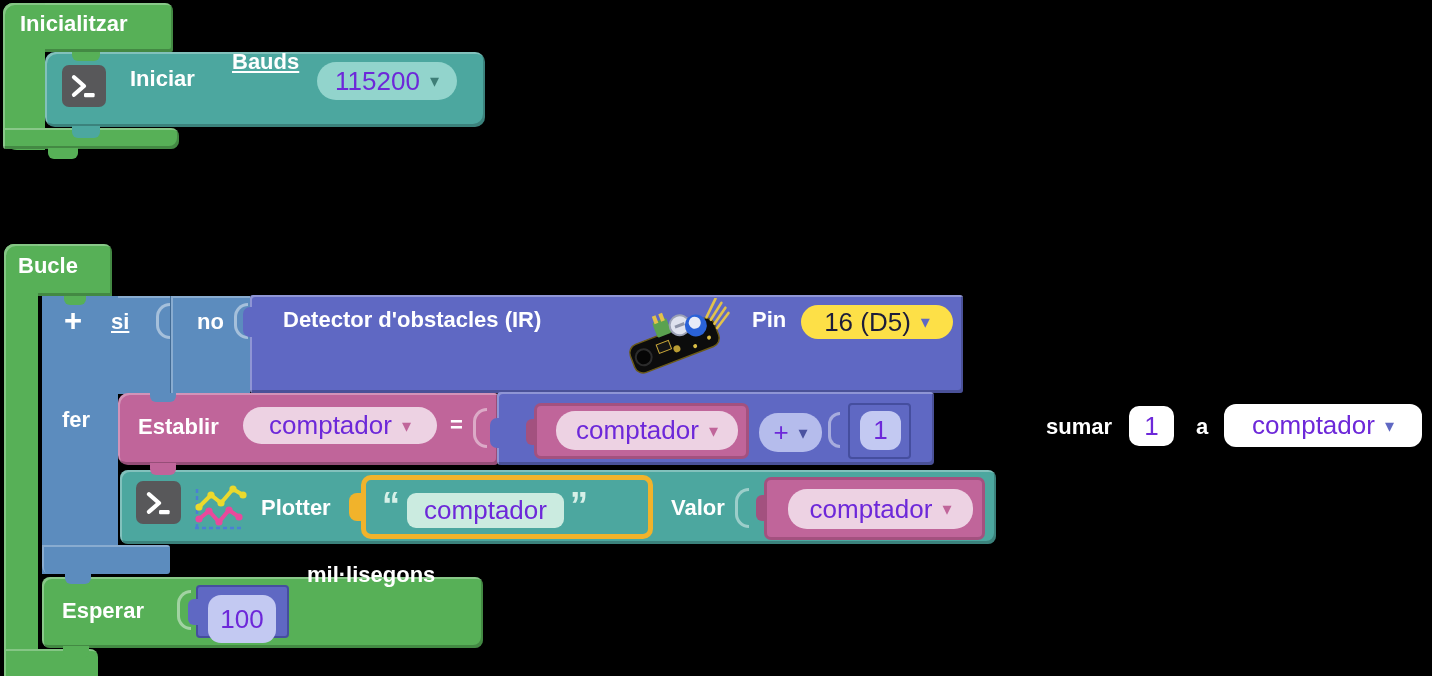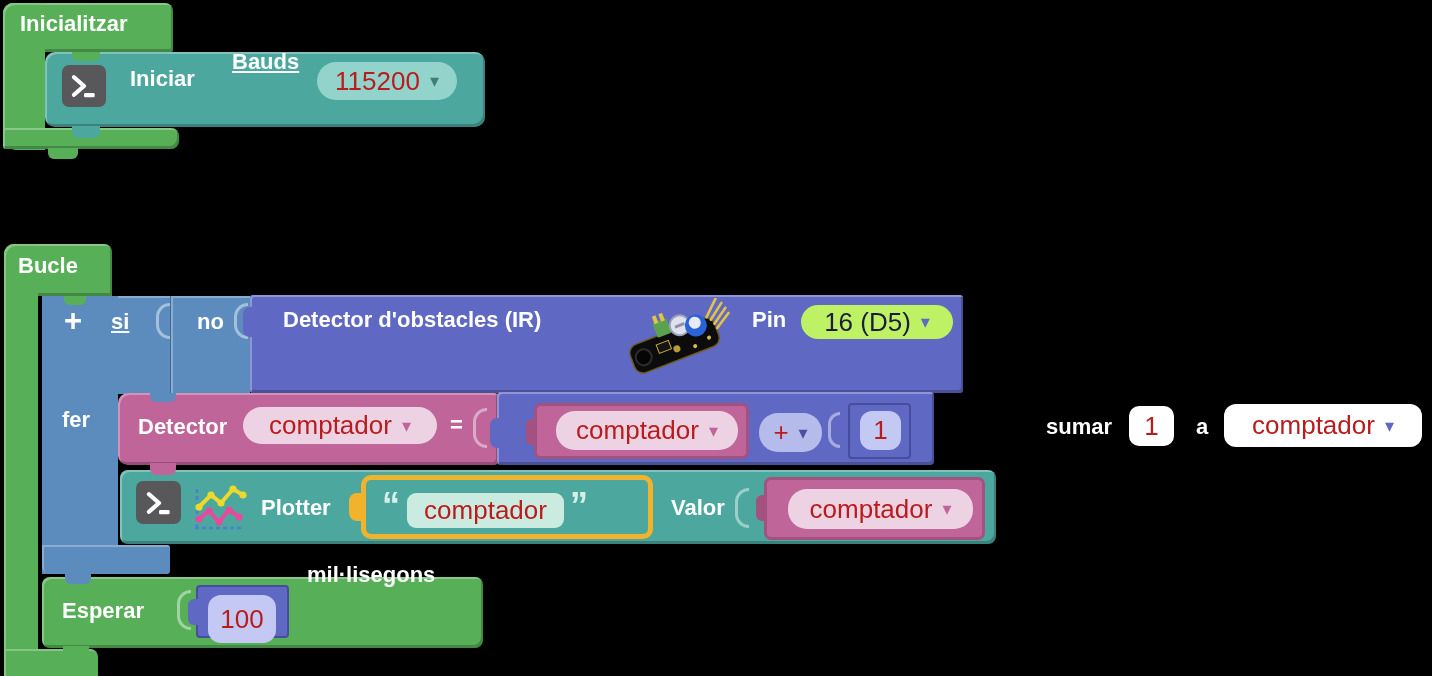--- a/index.html
+++ b/index.html
@@ -1,20 +1,20 @@
 <!DOCTYPE html>
 <html><head>
 <meta charset="utf-8">
 <style>
   html,body{margin:0;padding:0;background:#000;}
   #workspace{position:relative;width:1432px;height:676px;background:#000;overflow:hidden;
              font-family:"Liberation Sans",sans-serif;-webkit-font-smoothing:antialiased;}
   .abs{position:absolute;box-sizing:border-box;}
   .lbl{color:#fff;font-size:22px;font-weight:600;white-space:nowrap;}
-  .fld{color:#b91c1c;font-size:26px;font-weight:400;white-space:nowrap;}
+  .fld{color:#6d28d9;font-size:26px;font-weight:400;white-space:nowrap;}
   .bevel{box-shadow:inset 2px 2px 0 rgba(255,255,255,.30), inset -2px -3px 0 rgba(0,0,0,.22);}
   .bevel-soft{box-shadow:inset 2px 2px 0 rgba(255,255,255,.28);}
   .green{background:#57B057;}
   .teal{background:#4CA79F;}
   .blue{background:#5C8CBE;}
   .indigo{background:#5F68C3;}
   .pink{background:#C0659A;}
   .pill{display:flex;align-items:center;justify-content:center;gap:10px;border-radius:19px;}
   .tri{font-size:18px;line-height:1;}
   .socket{border:3px solid rgba(255,255,255,.45);border-right:none;border-radius:18px 0 0 18px;background:transparent;}
@@ -112,30 +112,30 @@
             <line x1="100" y1="36" x2="116" y2="24"></line>
             <line x1="102" y1="41" x2="118" y2="30"></line>
             <line x1="103" y1="46" x2="119" y2="36"></line>
           </g>
           <circle cx="76" cy="55" r="2" fill="#d9bd45"></circle>
             <circle cx="92" cy="52" r="2" fill="#d9bd45"></circle>
         </g>
       </svg>
     </div>
     <div class="abs lbl" style="left:752px;top:307px;">Pin</div>
-    <div class="abs pill" style="left:801px;top:305px;width:152px;height:34px;background:#bef264;border-radius:17px;">
+    <div class="abs pill" style="left:801px;top:305px;width:152px;height:34px;background:#fde047;border-radius:17px;">
       <span class="fld" style="color:#1c1c3a;">16 (D5)</span>
       <span class="tri" style="color:#5F68C3;">▾</span>
     </div>
   </div>
 
   <div>
     <div class="abs pink bevel" style="left:118px;top:393px;width:380px;height:72px;border-radius:10px 4px 4px 10px;"></div>
     <div class="abs blue tab" style="left:150px;top:393px;width:26px;height:9px;z-index:3;"></div>
-    <div class="abs lbl" style="left:138px;top:414px;">Detector</div>
+    <div class="abs lbl" style="left:138px;top:414px;">Establir</div>
     <div class="abs pill" style="left:243px;top:407px;width:194px;height:37px;background:#EDD2E3;">
       <span class="fld">comptador</span>
       <span class="tri" style="color:#C0659A;">▾</span>
     </div>
     <div class="abs lbl" style="left:450px;top:412px;">=</div>
     <div class="abs socket" style="left:473px;top:408px;width:14px;height:40px;"></div>
     <div class="abs pink tab" style="left:150px;top:463px;width:26px;height:12px;z-index:3;"></div>
   </div>
 
   <div>

